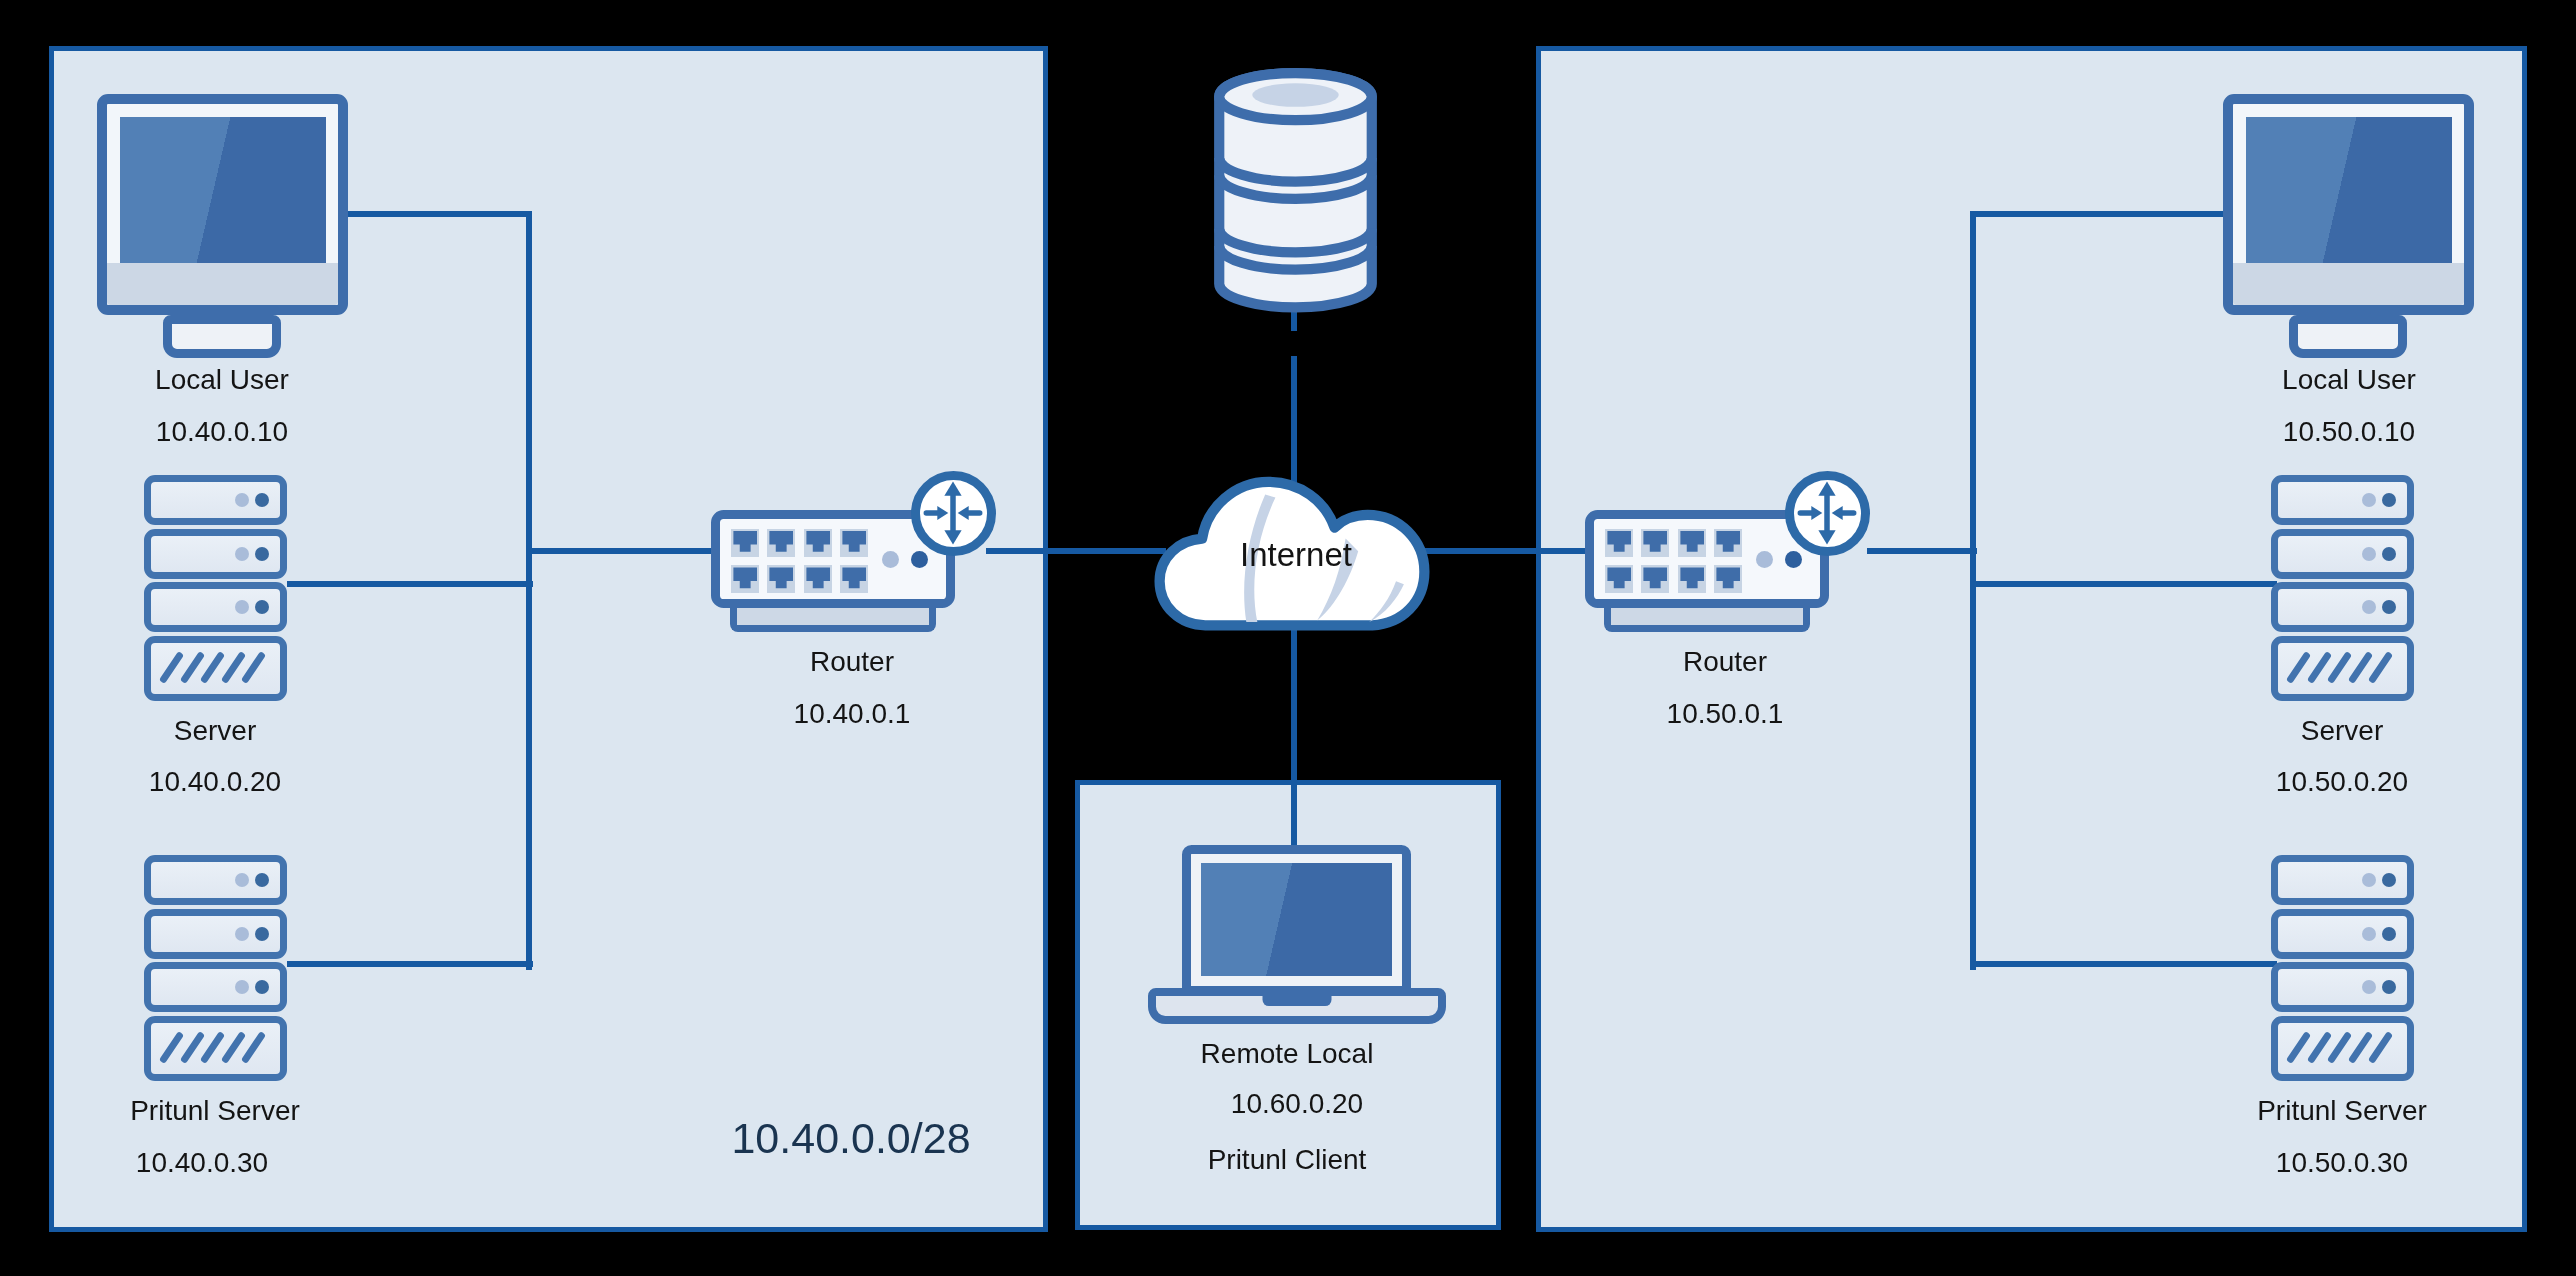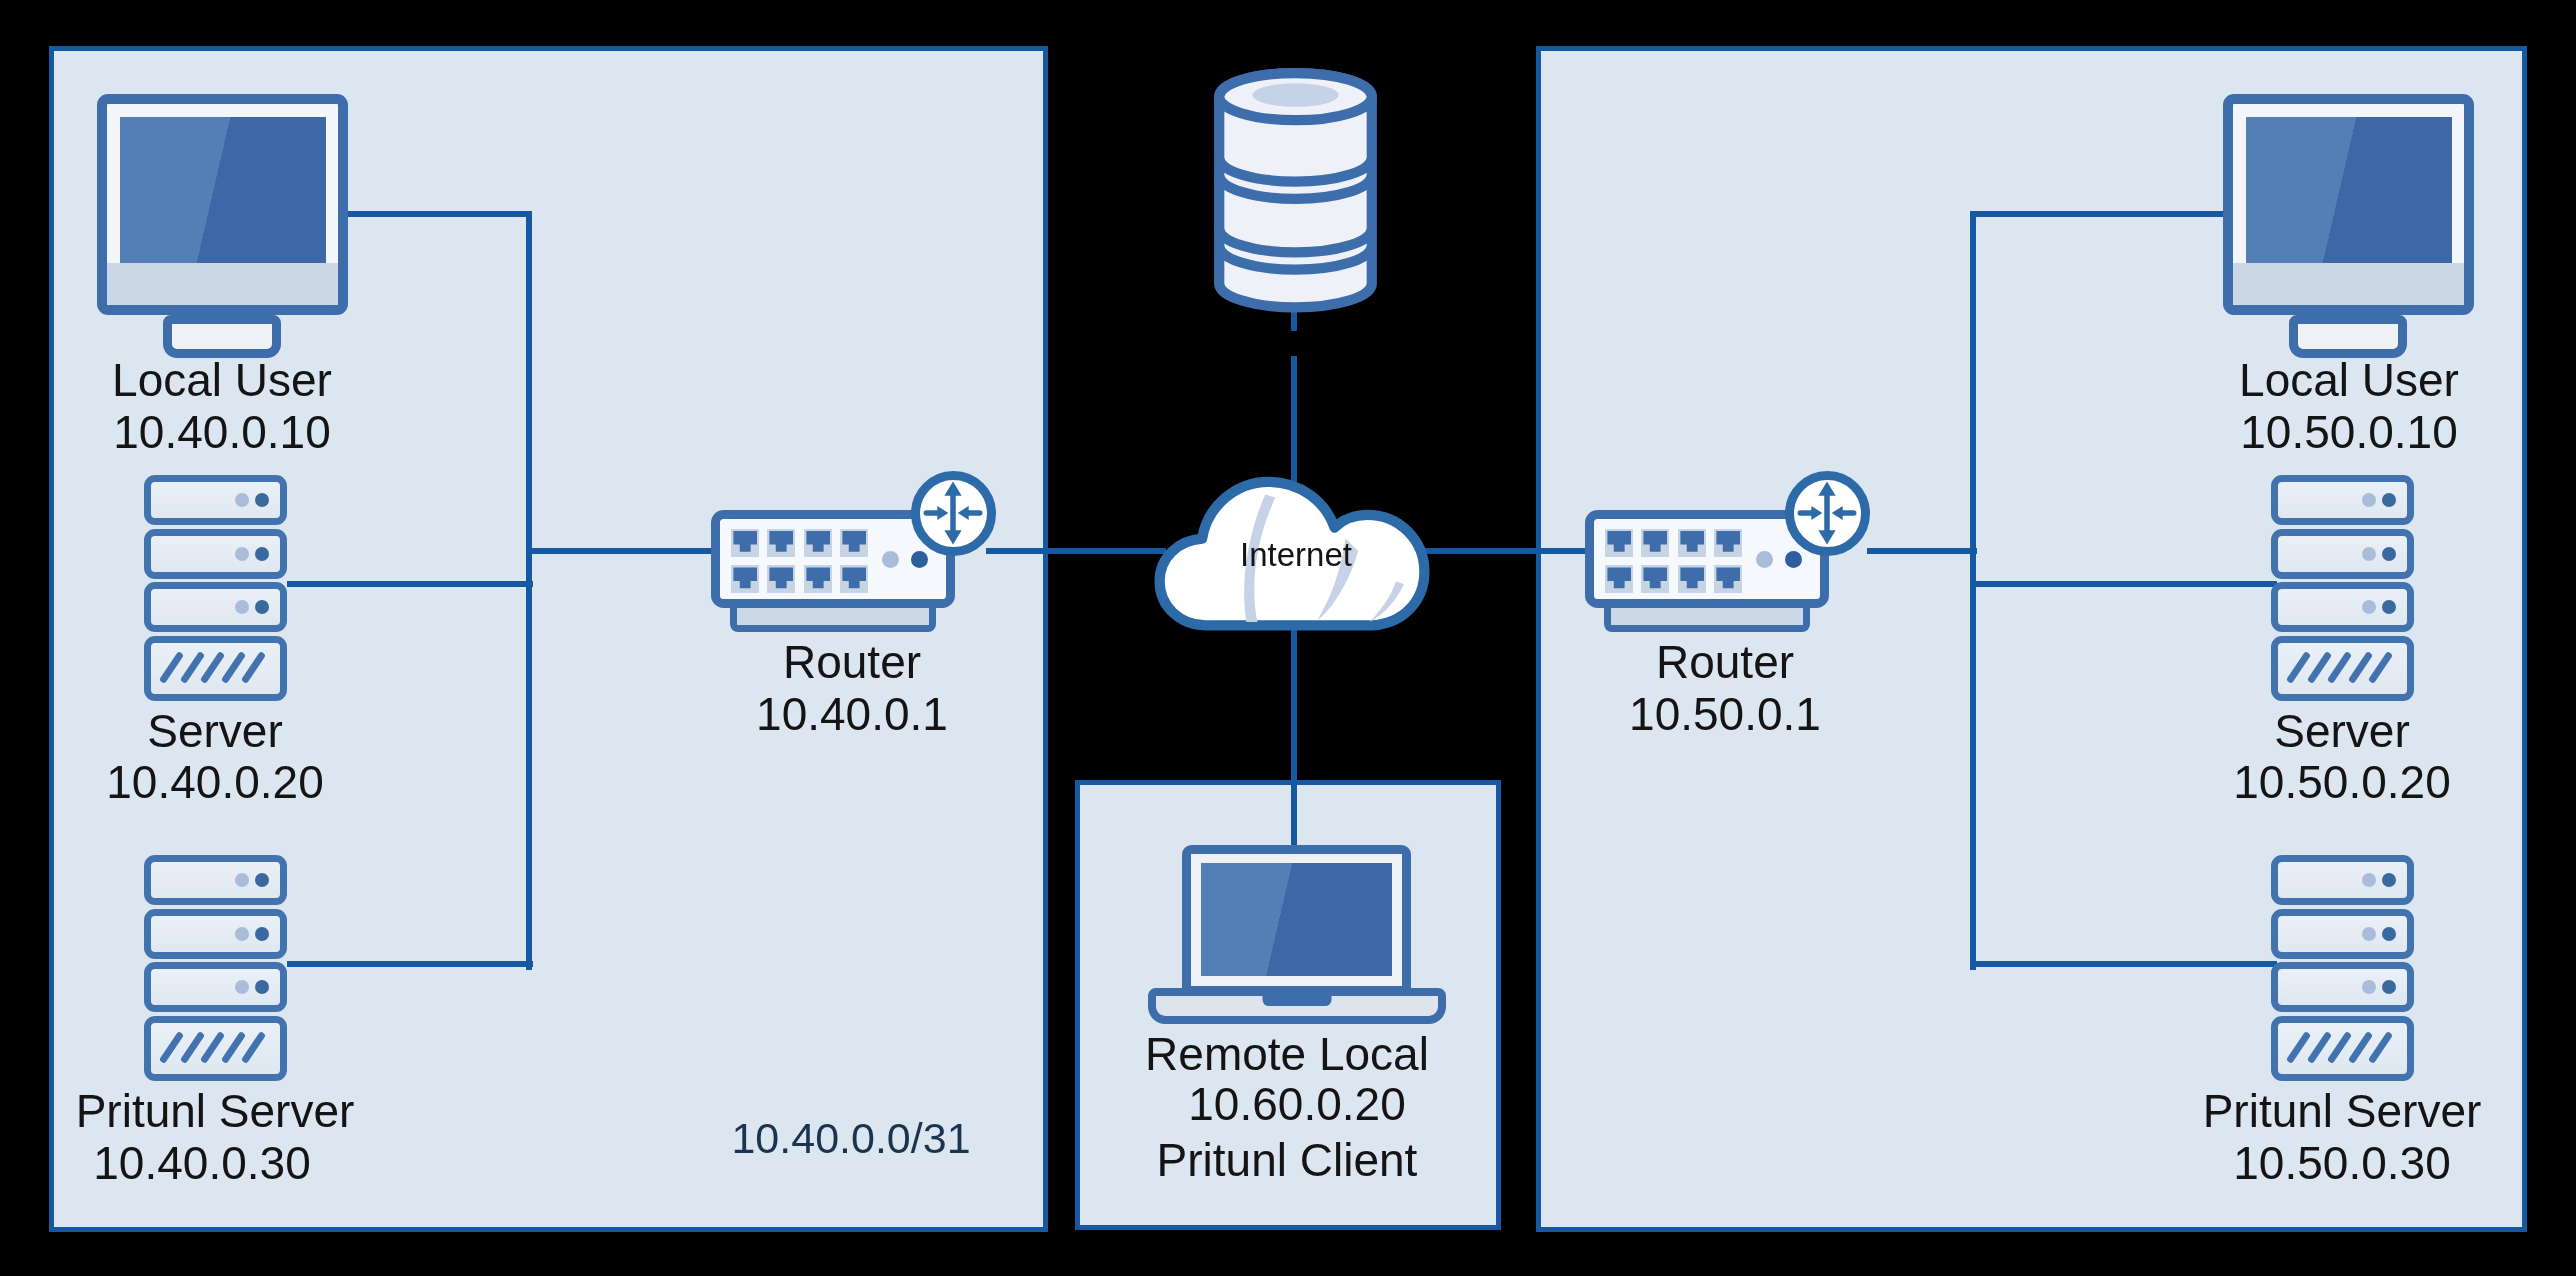--- a/index.html
+++ b/index.html
@@ -1,21 +1,21 @@
 <!DOCTYPE html>
 <html style="font-size:12.6px"><head>
 <meta charset="utf-8">
 <style>
   html,body{margin:0;padding:0;background:#000;}
   #stage{position:relative;width:2576px;height:1276px;background:#000;overflow:hidden;
          font-family:"Liberation Sans", sans-serif;color:#141414;}
   .netbox{position:absolute;background:#dce6f0;border:5.5px solid #1659a2;box-sizing:border-box;}
   .line{position:absolute;background:#1659a2;}
   .tick{position:absolute;background:#000;}
-  .lbl{position:absolute;transform:translateX(-50%);font-size:46px;line-height:44px;
+  .lbl{position:absolute;transform:translateX(-50%);font-size:28px;line-height:44px;
        white-space:nowrap;color:#141414;text-align:center;}
   .lbl.subnet{font-size:43px;line-height:57px;color:#1a3450;}
   .lbl.cloudlbl{font-size:33px;}
 
   
   .mon{position:absolute;width:252px;height:265px;}
   .mon-frame{position:absolute;left:0;top:0;width:251px;height:221px;border:10.2px solid #3e6dab;
              border-radius:11px;background:#f2f6fa;box-sizing:border-box;}
   .mon-screen{position:absolute;left:12.6px;top:12.6px;width:206px;height:147px;
               background:linear-gradient(103deg,#5280b6 0 46%,#3c69a6 46%);}
@@ -287,21 +287,21 @@
   </div>
 
   <div class="lbl" style="left:222px;top:358px">Local User</div>
   <div class="lbl" style="left:222px;top:410px">10.40.0.10</div>
   <div class="lbl" style="left:215px;top:709px">Server</div>
   <div class="lbl" style="left:215px;top:760px">10.40.0.20</div>
   <div class="lbl" style="left:215px;top:1089px">Pritunl Server</div>
   <div class="lbl" style="left:202px;top:1141px">10.40.0.30</div>
   <div class="lbl" style="left:852px;top:640px">Router</div>
   <div class="lbl" style="left:852px;top:692px">10.40.0.1</div>
-  <div class="lbl subnet" style="left:851px;top:1110px">10.40.0.0/31</div>
+  <div class="lbl subnet" style="left:851px;top:1110px">10.40.0.0/28</div>
 
   <div class="lbl cloudlbl" style="left:1296px;top:533px">Internet</div>
   <div class="lbl" style="left:1287px;top:1032px">Remote Local</div>
   <div class="lbl" style="left:1297px;top:1082px">10.60.0.20</div>
   <div class="lbl" style="left:1287px;top:1138px">Pritunl Client</div>
 
   <div class="lbl" style="left:2349px;top:358px">Local User</div>
   <div class="lbl" style="left:2349px;top:410px">10.50.0.10</div>
   <div class="lbl" style="left:2342px;top:709px">Server</div>
   <div class="lbl" style="left:2342px;top:760px">10.50.0.20</div>

